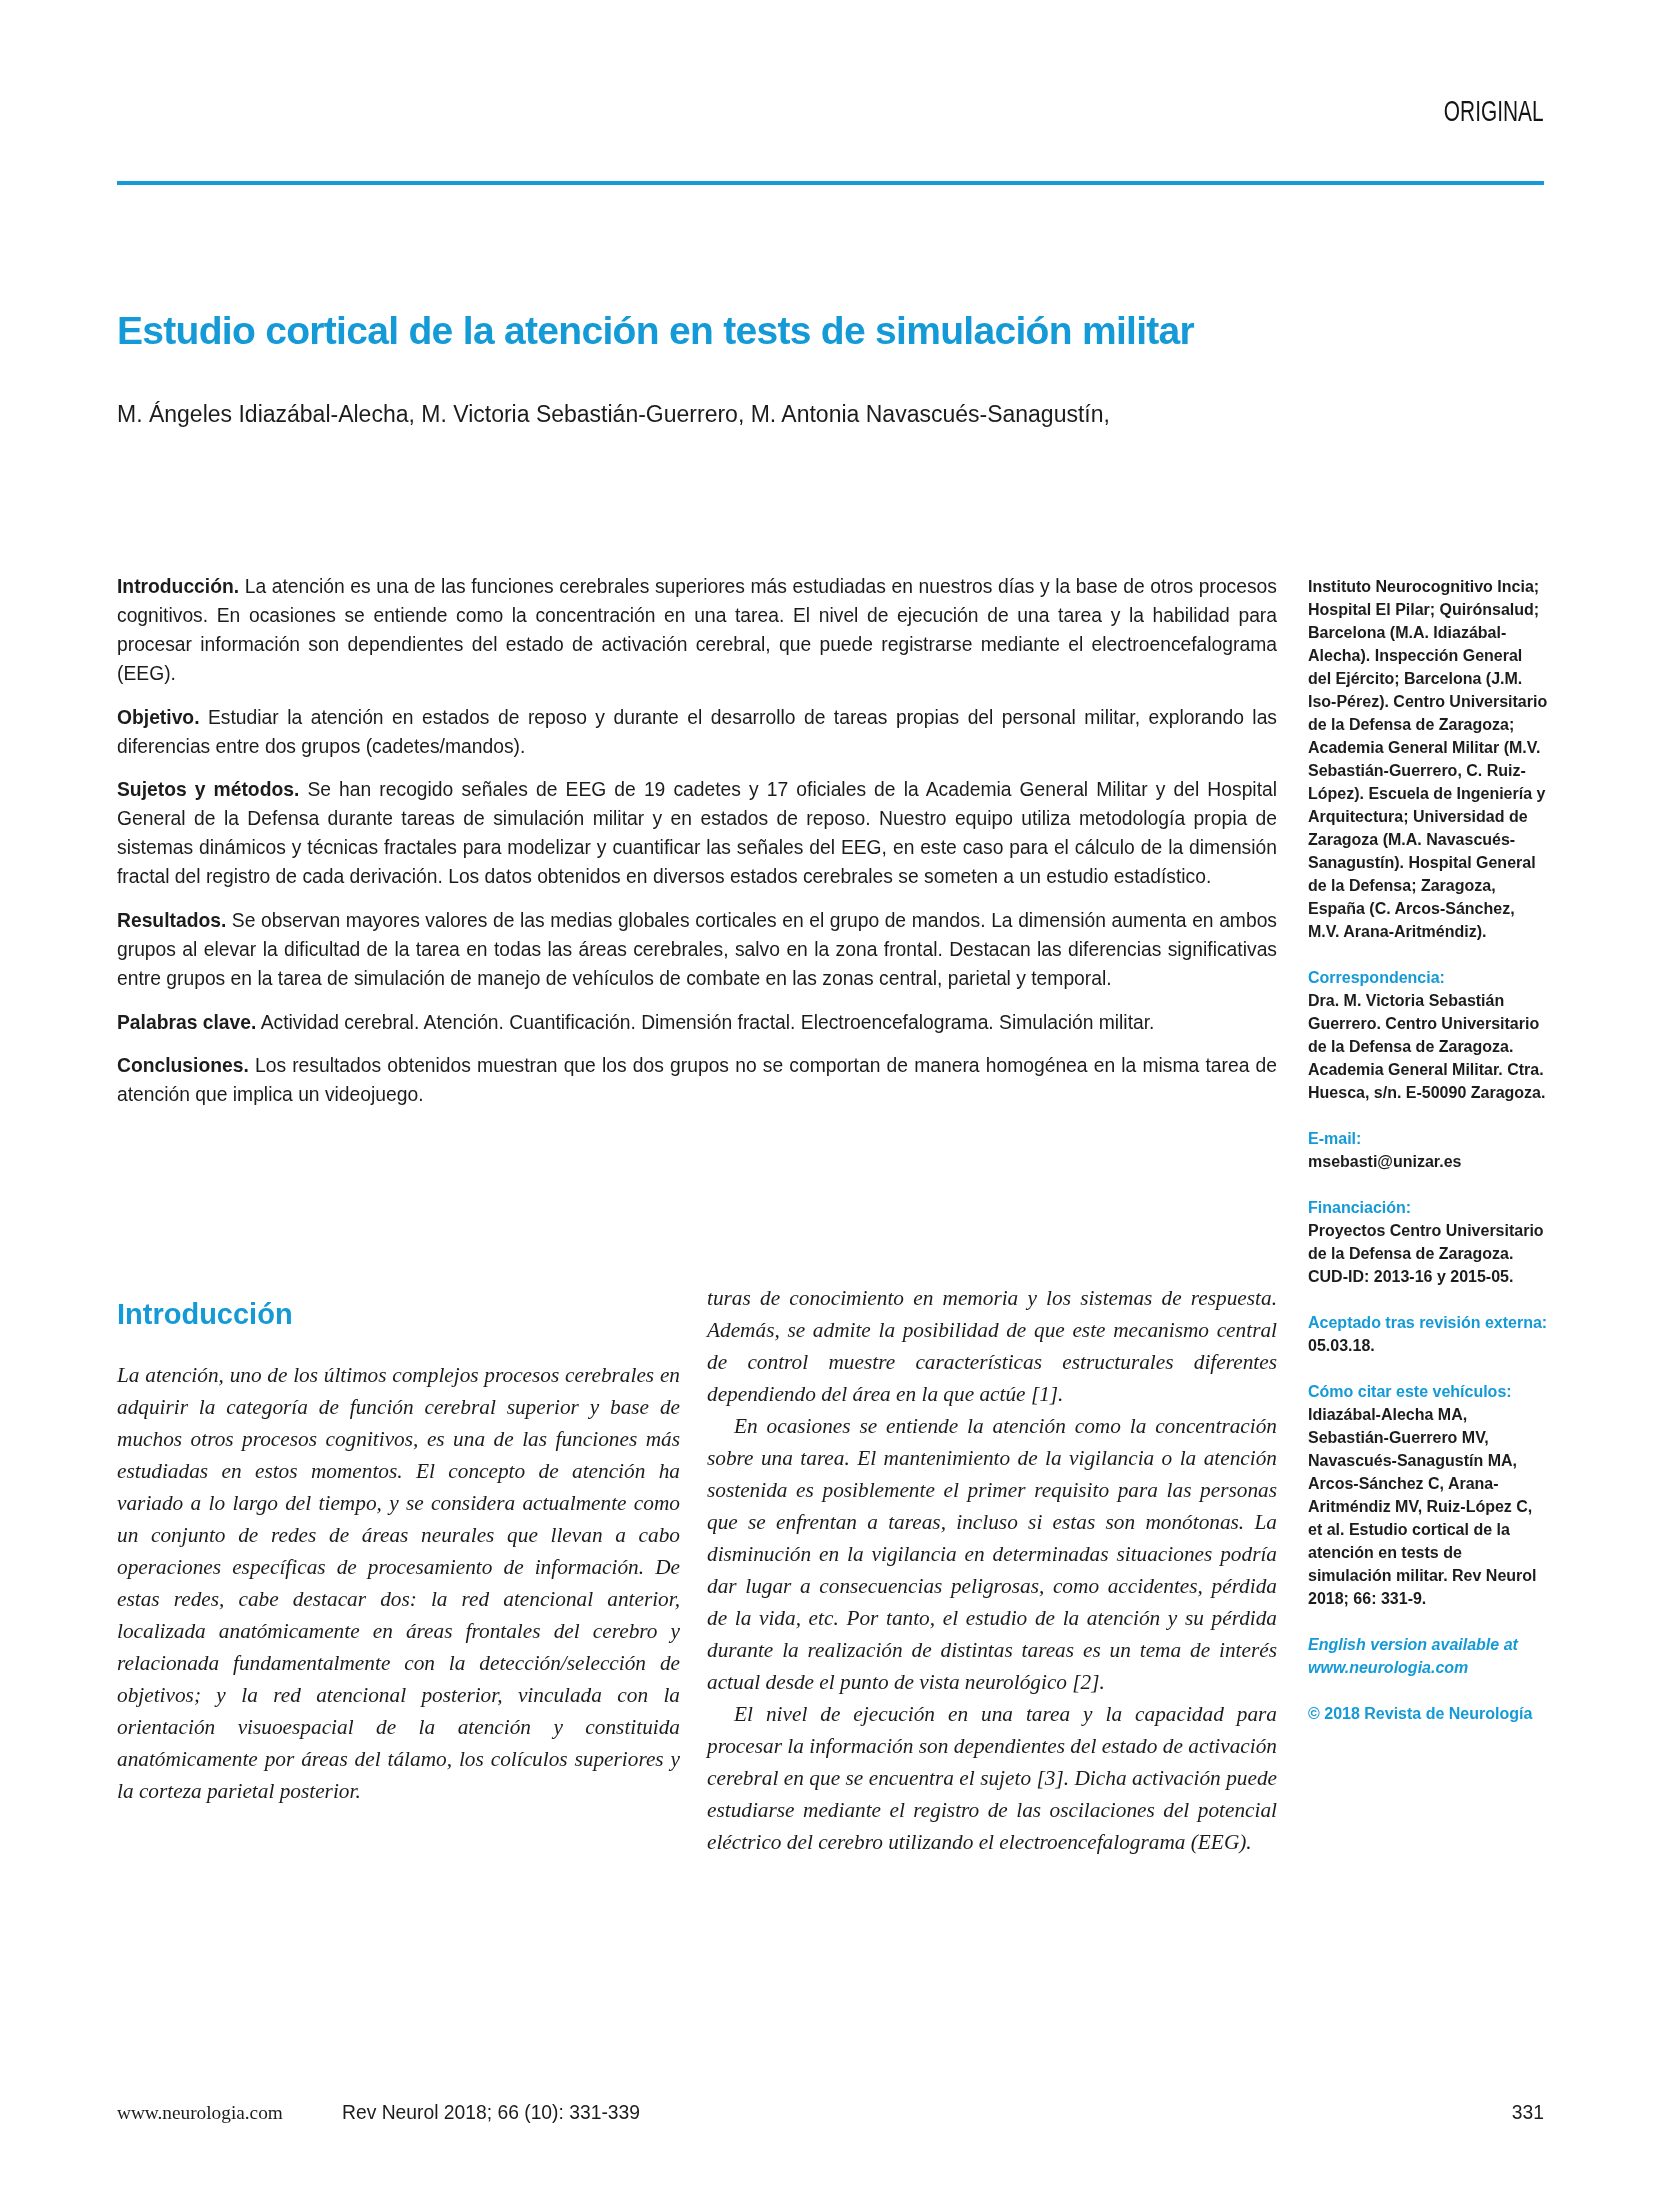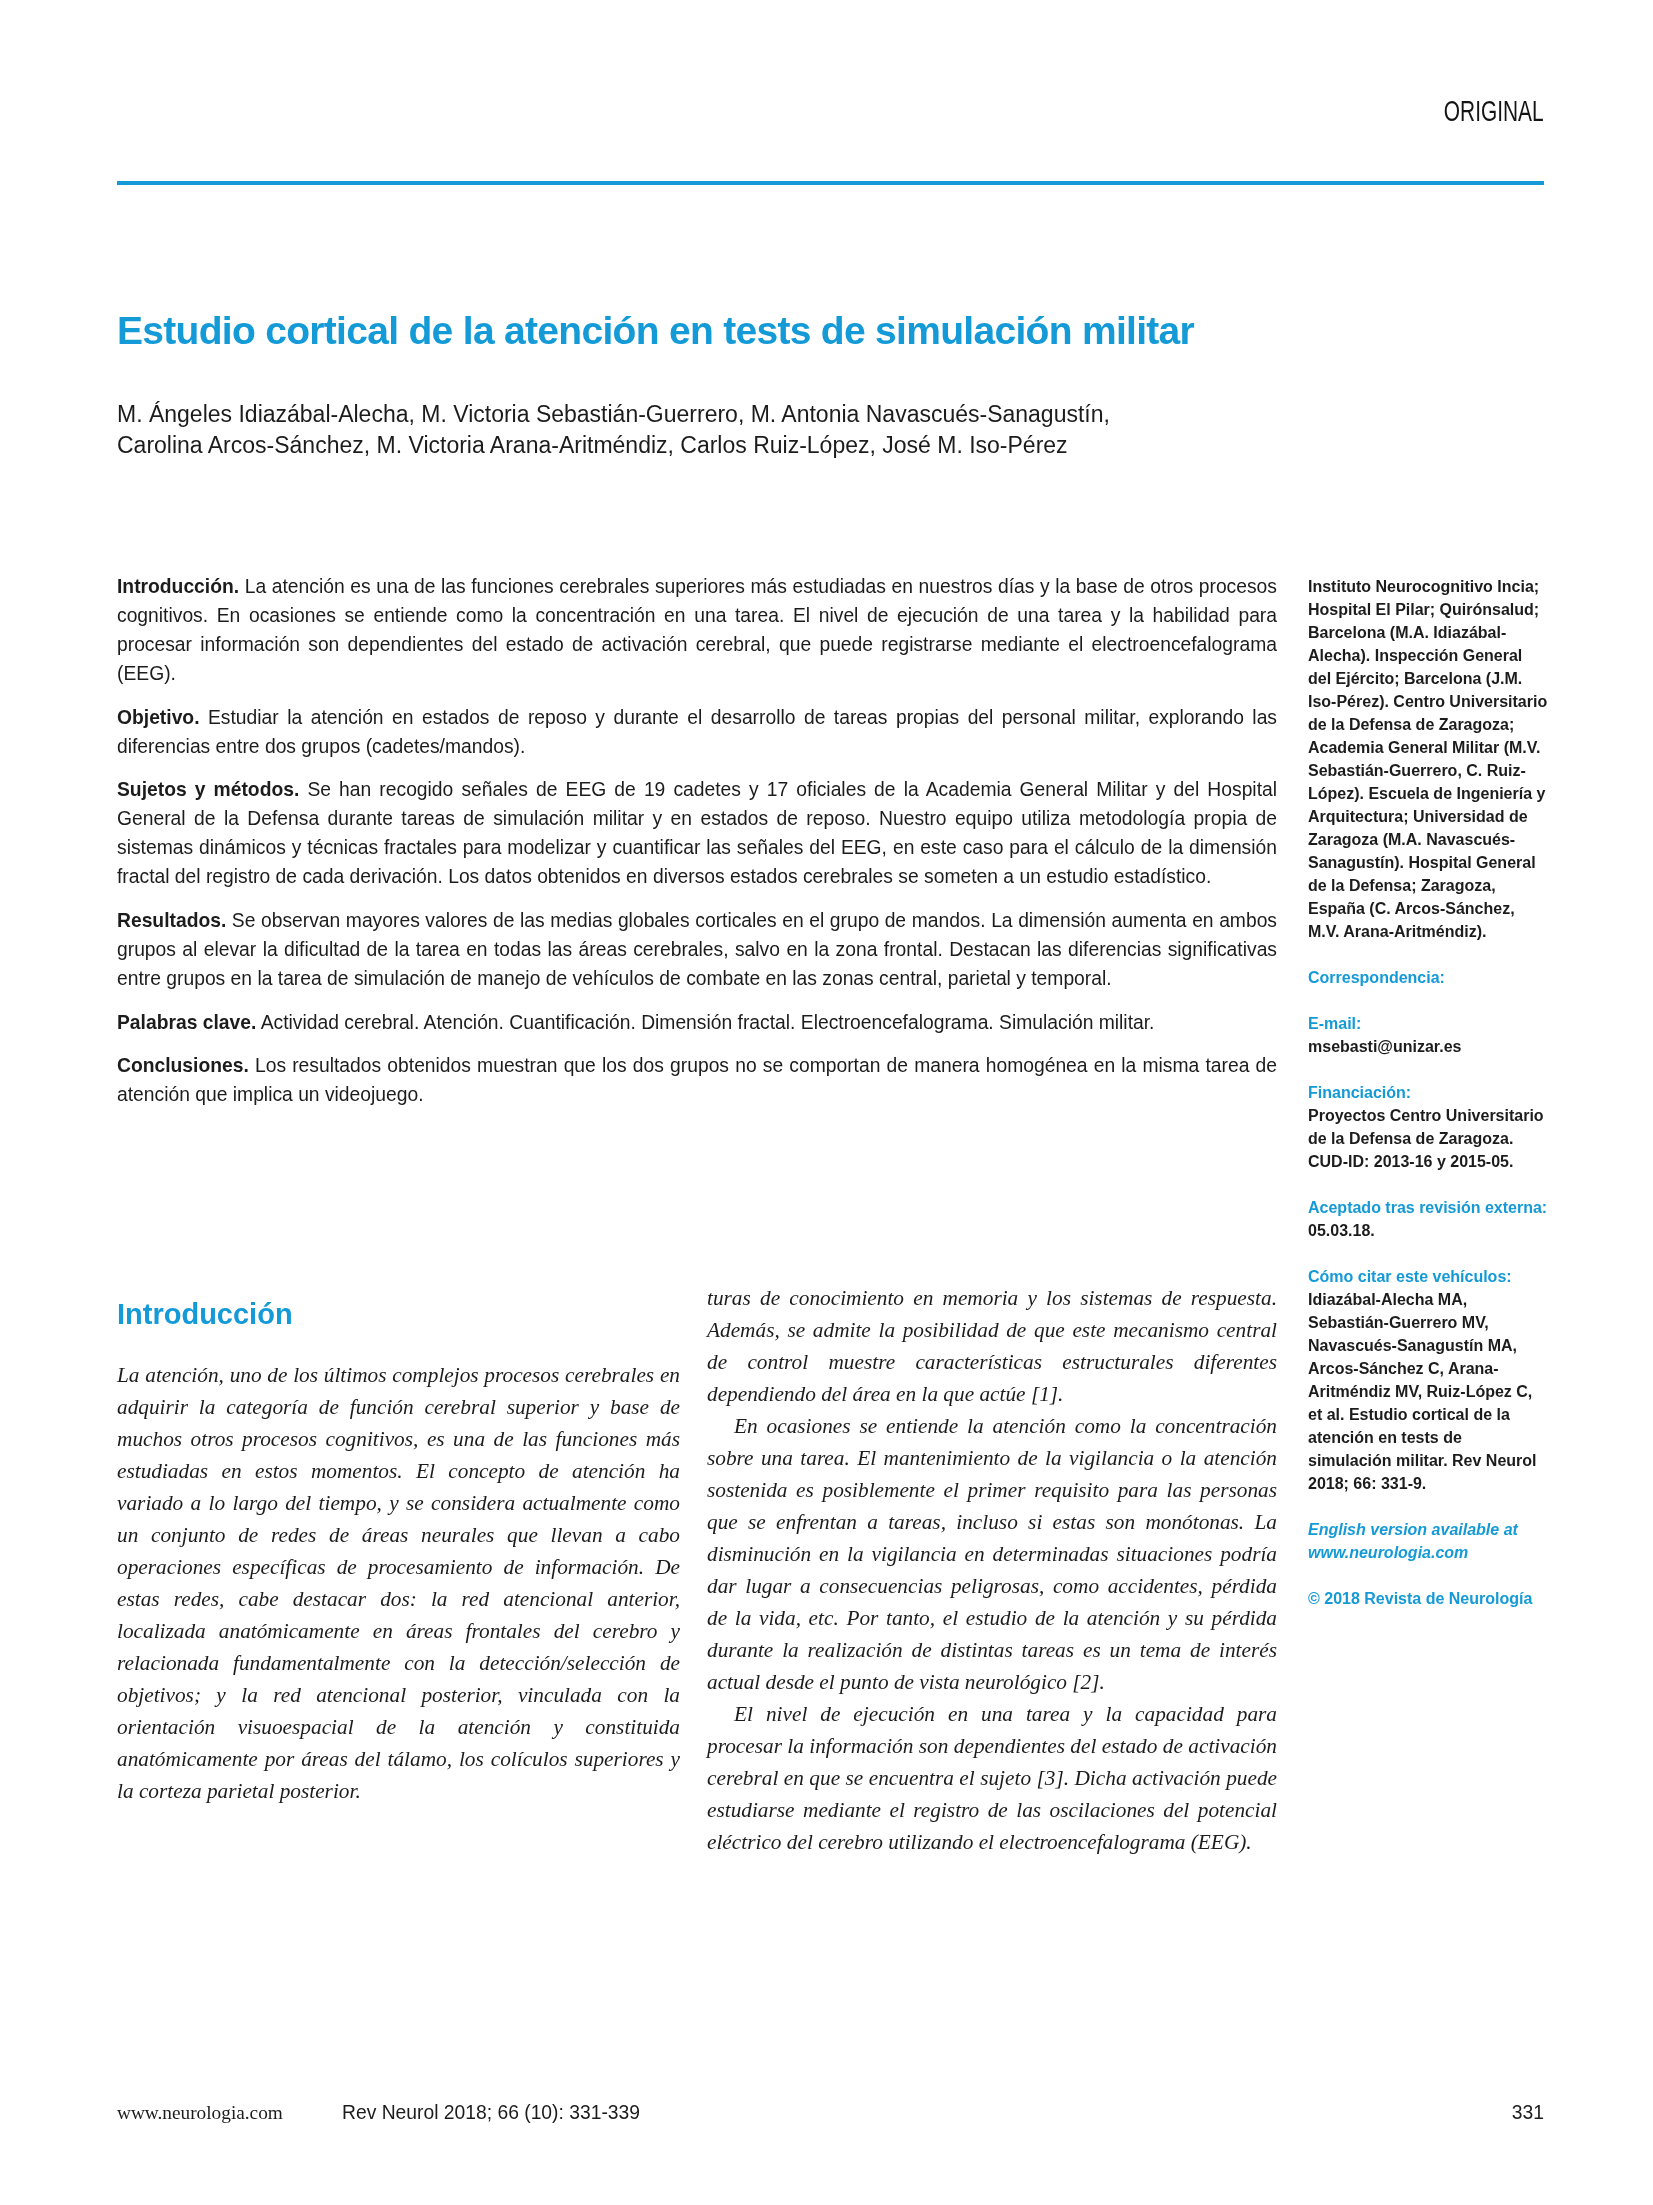--- a/index.html
+++ b/index.html
@@ -68,37 +68,37 @@
 </head>
 <body>
 
 <div class="kicker">ORIGINAL</div>
 <div class="rule"></div>
 
 <h1 class="title">Estudio cortical de la atención en tests de simulación militar</h1>
 
 <div class="authors">
   <div>M. Ángeles Idiazábal-Alecha, M. Victoria Sebastián-Guerrero, M. Antonia Navascués-Sanagustín,</div>
-  <div>Carolina Arcos-Sánchez, M. Victoria Arana-Aritméndiz, Carlos Ruiz-López, José M. Iso-Pérez</div>
 </div>
 
 <div class="abstract">
   <p><b>Introducción.</b> <span>La atención es una de las funciones cerebrales superiores más estudiadas en nuestros días y la base de otros procesos cognitivos. En ocasiones se entiende como la concentración en una tarea. El nivel de ejecución de una tarea y la habilidad para procesar información son dependientes del estado de activación cerebral, que puede registrarse mediante el electroencefalograma (EEG).</span></p>
   <p><b>Objetivo.</b> <span>Estudiar la atención en estados de reposo y durante el desarrollo de tareas propias del personal militar, explorando las diferencias entre dos grupos (cadetes/mandos).</span></p>
   <p><b>Sujetos y métodos.</b> <span>Se han recogido señales de EEG de 19 cadetes y 17 oficiales de la Academia General Militar y del Hospital General de la Defensa durante tareas de simulación militar y en estados de reposo. Nuestro equipo utiliza metodología propia de sistemas dinámicos y técnicas fractales para modelizar y cuantificar las señales del EEG, en este caso para el cálculo de la dimensión fractal del registro de cada derivación. Los datos obtenidos en diversos estados cerebrales se someten a un estudio estadístico.</span></p>
   <p><b>Resultados.</b> <span>Se observan mayores valores de las medias globales corticales en el grupo de mandos. La dimensión aumenta en ambos grupos al elevar la dificultad de la tarea en todas las áreas cerebrales, salvo en la zona frontal. Destacan las diferencias significativas entre grupos en la tarea de simulación de manejo de vehículos de combate en las zonas central, parietal y temporal.</span></p>
   <p><b>Palabras clave.</b> <span>Actividad cerebral. Atención. Cuantificación. Dimensión fractal. Electroencefalograma. Simulación militar.</span></p>
   <p><b>Conclusiones.</b> <span>Los resultados obtenidos muestran que los dos grupos no se comportan de manera homogénea en la misma tarea de atención que implica un videojuego.</span></p>
 </div>
 
 <aside class="sidebar">
   <div class="sb-block">Instituto Neurocognitivo Incia; Hospital El Pilar; Quirónsalud; Barcelona (M.A. Idiazábal-Alecha). Inspección General del Ejército; Barcelona (J.M. Iso-Pérez). Centro Universitario de la Defensa de Zaragoza; Academia General Militar (M.V. Sebastián-Guerrero, C. Ruiz-López). Escuela de Ingeniería y Arquitectura; Universidad de Zaragoza (M.A. Navascués-Sanagustín). Hospital General de la Defensa; Zaragoza, España (C. Arcos-Sánchez, M.V. Arana-Aritméndiz).</div>
 
   <div class="sb-block">
     <div class="sb-label">Correspondencia:</div>
+    <div>Dra. M. Victoria Sebastián Guerrero. Centro Universitario de la Defensa de Zaragoza. Academia General Militar. Ctra. Huesca, s/n. E-50090 Zaragoza.</div>
   </div>
 
   <div class="sb-block">
     <div class="sb-label">E-mail:</div>
     <div>msebasti@unizar.es</div>
   </div>
 
   <div class="sb-block">
     <div class="sb-label">Financiación:</div>
     <div>Proyectos Centro Universitario de la Defensa de Zaragoza. CUD-ID: 2013-16 y 2015-05.</div>

